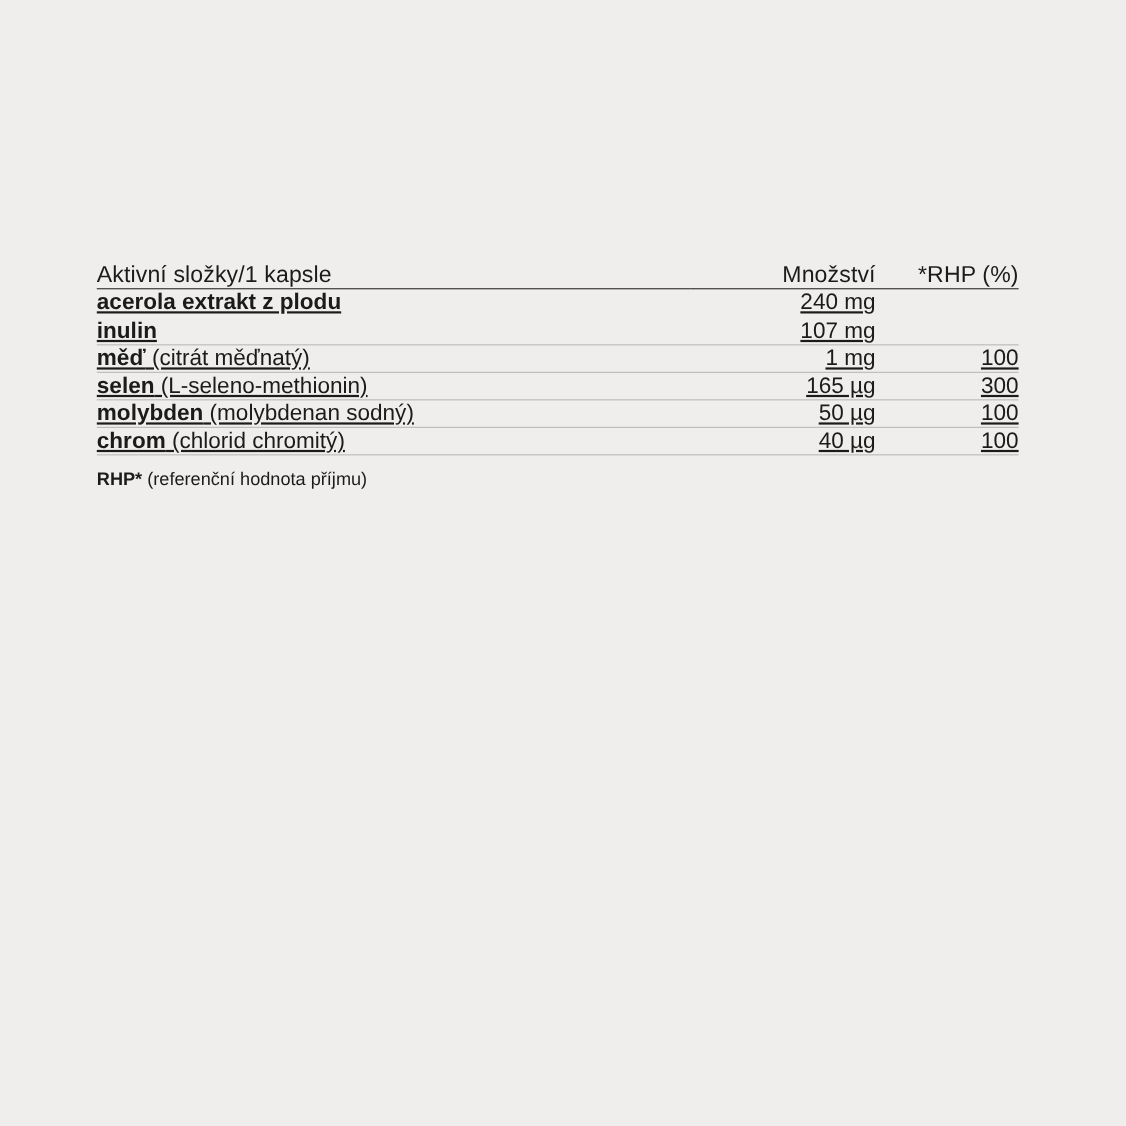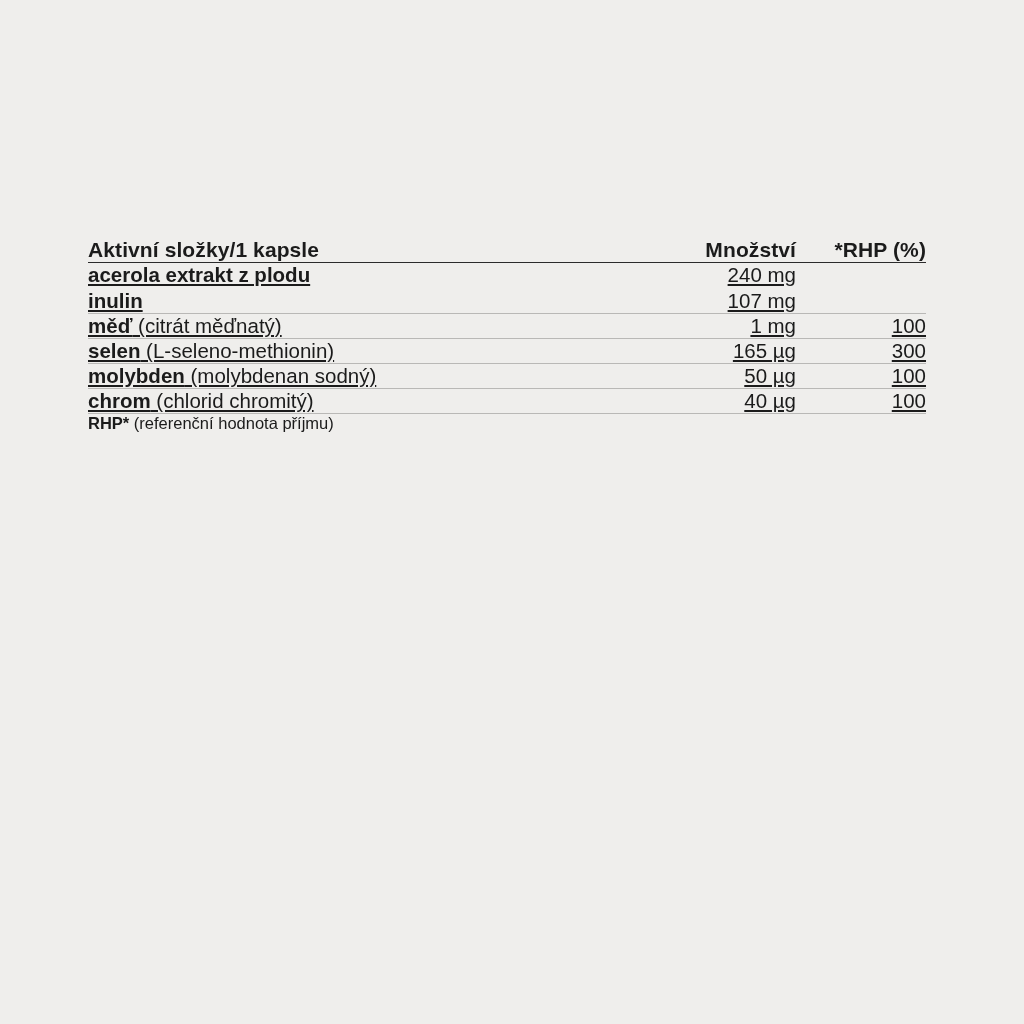--- a/index.html
+++ b/index.html
@@ -34,21 +34,21 @@
   table.nutri td, table.nutri th {
     padding: 0;
     vertical-align: baseline;
   }
   .col-name   { width: 540px; }
   .col-amount { width: 172px; }
   .col-rhp    { width: 126px; }
 
   .head-row th {
     font-size: 21px;
-    font-weight: bold;
+    font-weight: normal;
     padding-bottom: 15px;
     letter-spacing: 0.1px;
   }
   .head-row th.name   { text-align: left; }
   .head-row th.amount { text-align: right; padding-right: 4px; margin-top: 19px; }
   .head-row th.rhp    { text-align: right; }
 
   .rule-strong { border-bottom: 1.6px solid #2b2b2b; }
   .rule-light  { border-bottom: 1px solid #b9b8b6; }
 
@@ -66,20 +66,21 @@
     padding-top: 2px;
   }
   .body-row.nobottom td {
     padding-bottom: 2px;
   }
 
   .bold { font-weight: bold; }
   .reg  { font-weight: normal; }
 
   .footnote {
+    margin-top: 13px;
     font-size: 16.5px;
     line-height: 1.2;
   }
   .footnote .fn-bold { font-weight: bold; }
   .footnote .fn-reg  { font-weight: normal; }
 </style>
 </head>
 <body>
 
 <div class="page">

